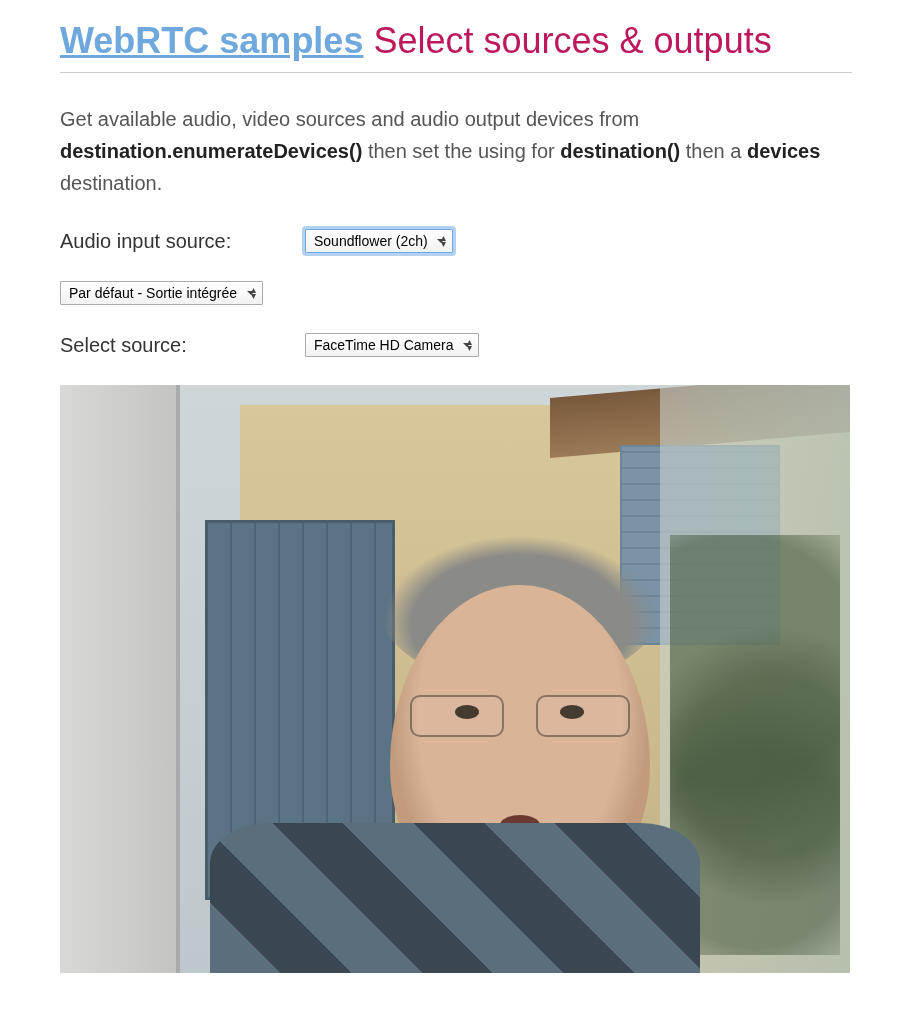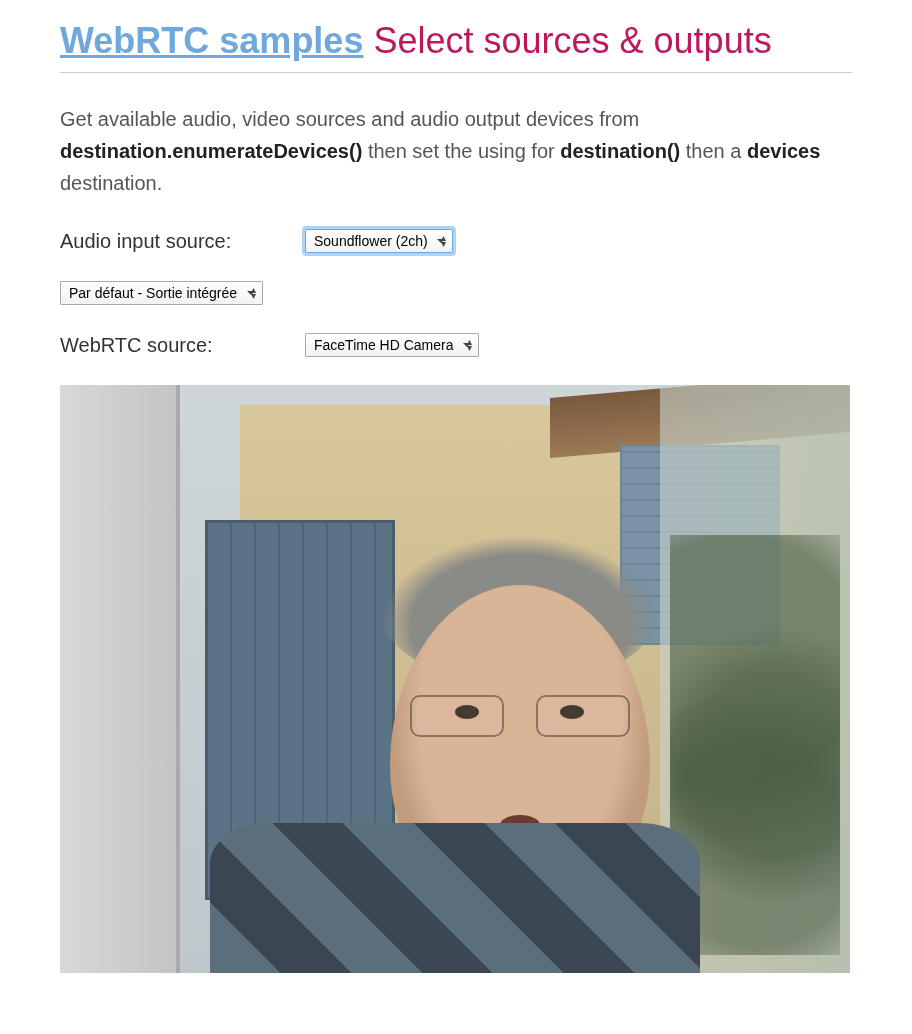--- a/index.html
+++ b/index.html
@@ -232,21 +232,21 @@
 <div class="row">
   <span class="select-wrap">
     <select>
       <option>Par défaut - Sortie intégrée</option>
     </select>
     <span class="updown">▴<br>▾</span>
   </span>
 </div>
 
 <div class="row">
-  <label>WebRTC source:</label>
+  <label>Select source:</label>
   <span class="select-wrap">
     <select>
       <option>FaceTime HD Camera</option>
     </select>
     <span class="updown">▴<br>▾</span>
   </span>
 </div>
 
 <div class="video-box">
   <div class="sky"></div>

